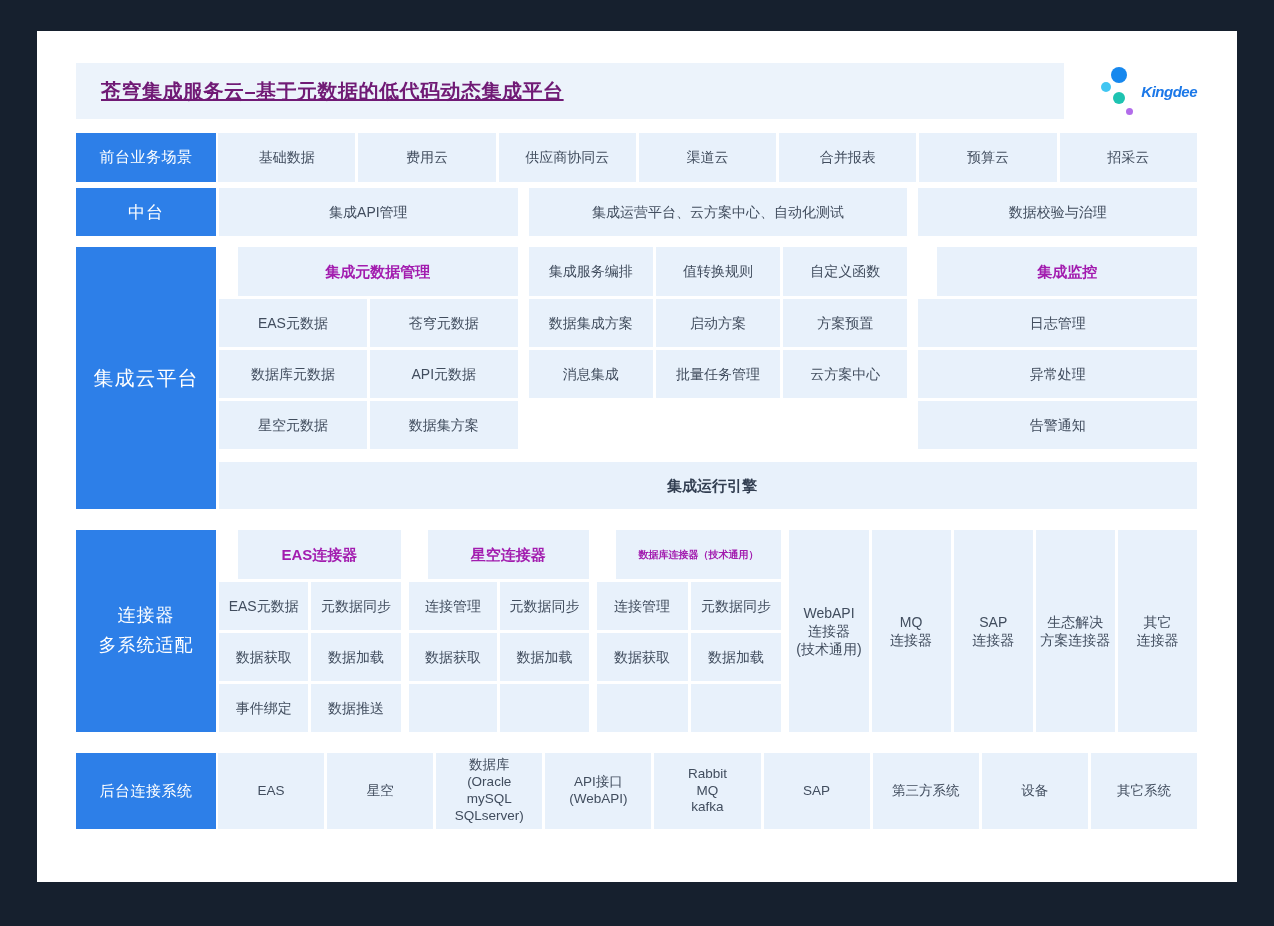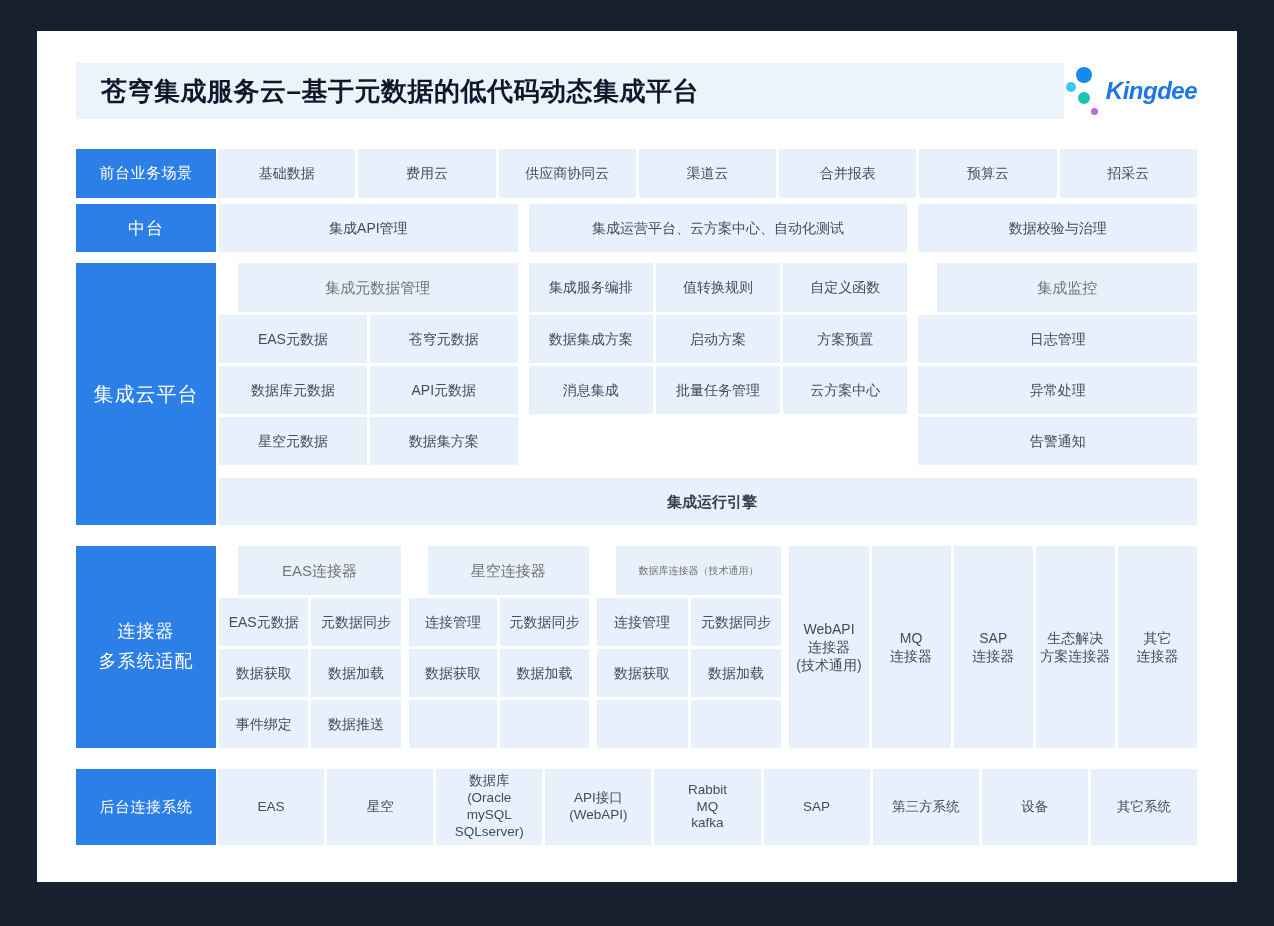--- a/index.html
+++ b/index.html
@@ -17,57 +17,58 @@
     padding:32px 40px 0 39px;
   }
   
   .header-row { display:flex; height:56px; }
   .title-box {
     flex:1; background:#ECF3FB;
     display:flex; align-items:center;
     padding-left:25px; box-sizing:border-box;
   }
   .page-title {
-    margin:0; font-size:26px; font-weight:700; color:#0f172a;
+    margin:0; font-size:20px; font-weight:700; color:#701a75;
     letter-spacing:0.5px;
+    text-decoration:underline;
   }
   .logo-area {
     width:133px; display:flex; align-items:center; justify-content:flex-end;
     position:relative;
   }
   .logo-dots { position:relative; width:38px; height:54px; }
   .logo-dots span { position:absolute; border-radius:50%; display:block; }
   .dot-blue   { width:16px; height:16px; left:12px; top:3px;  background:#1788EE; }
   .dot-cyan   { width:10px; height:10px; left:2px;  top:18px; background:#41C6F2; }
   .dot-teal   { width:12px; height:12px; left:14px; top:28px; background:#1EC3B1; }
   .dot-purple { width:7px;  height:7px;  left:27px; top:44px; background:#B26CEA; }
   .logo-text {
-    font-size:24px; font-weight:700; font-style:italic;
+    font-size:15px; font-weight:700; font-style:italic;
     color:#1B78E8; letter-spacing:-0.5px; margin-left:4px;
   }
   
   .band { display:flex; }
   .band-label {
     width:140px; flex:0 0 140px; background:#2D7FE8; color:#FFFFFF;
     display:flex; align-items:center; justify-content:center;
     text-align:center; white-space:pre-line;
   }
   .label-sm { font-size:15px; font-weight:500; letter-spacing:0.5px; }
   .label-md { font-size:17px; font-weight:500; letter-spacing:1px; }
   .label-lg { font-size:20px; font-weight:500; letter-spacing:1px; }
   .label-conn { font-size:18px; font-weight:500; line-height:1.65; letter-spacing:1px; }
   .cell {
     background:#E8F1FB; color:#414D5E; font-size:14px;
     display:flex; align-items:center; justify-content:center;
     text-align:center; white-space:pre-line; line-height:1.3;
     box-sizing:border-box;
   }
-  .group-header { font-weight:400; color:#737373; font-size:15px;margin-left:19px; }
-  
-  .row-front { margin-top:30px; height:49px; }
+  .group-header { font-weight:700; color:#a21caf; font-size:15px;margin-left:19px; }
+  
+  .row-front { margin-top:14px; height:49px; }
   .row-front .cells {
     flex:1; margin-left:2px; display:grid;
     grid-template-columns:repeat(7,1fr); gap:3px;
   }
   
   .row-middle { margin-top:6px; height:48px; }
   .row-middle .cells { flex:1; margin-left:3px; display:flex; gap:11px;border-radius:10px; }
   .row-middle .cells .cell:nth-child(1) { flex:299; }
   .row-middle .cells .cell:nth-child(2) { flex:379; }
   .row-middle .cells .cell:nth-child(3) { flex:279; }

